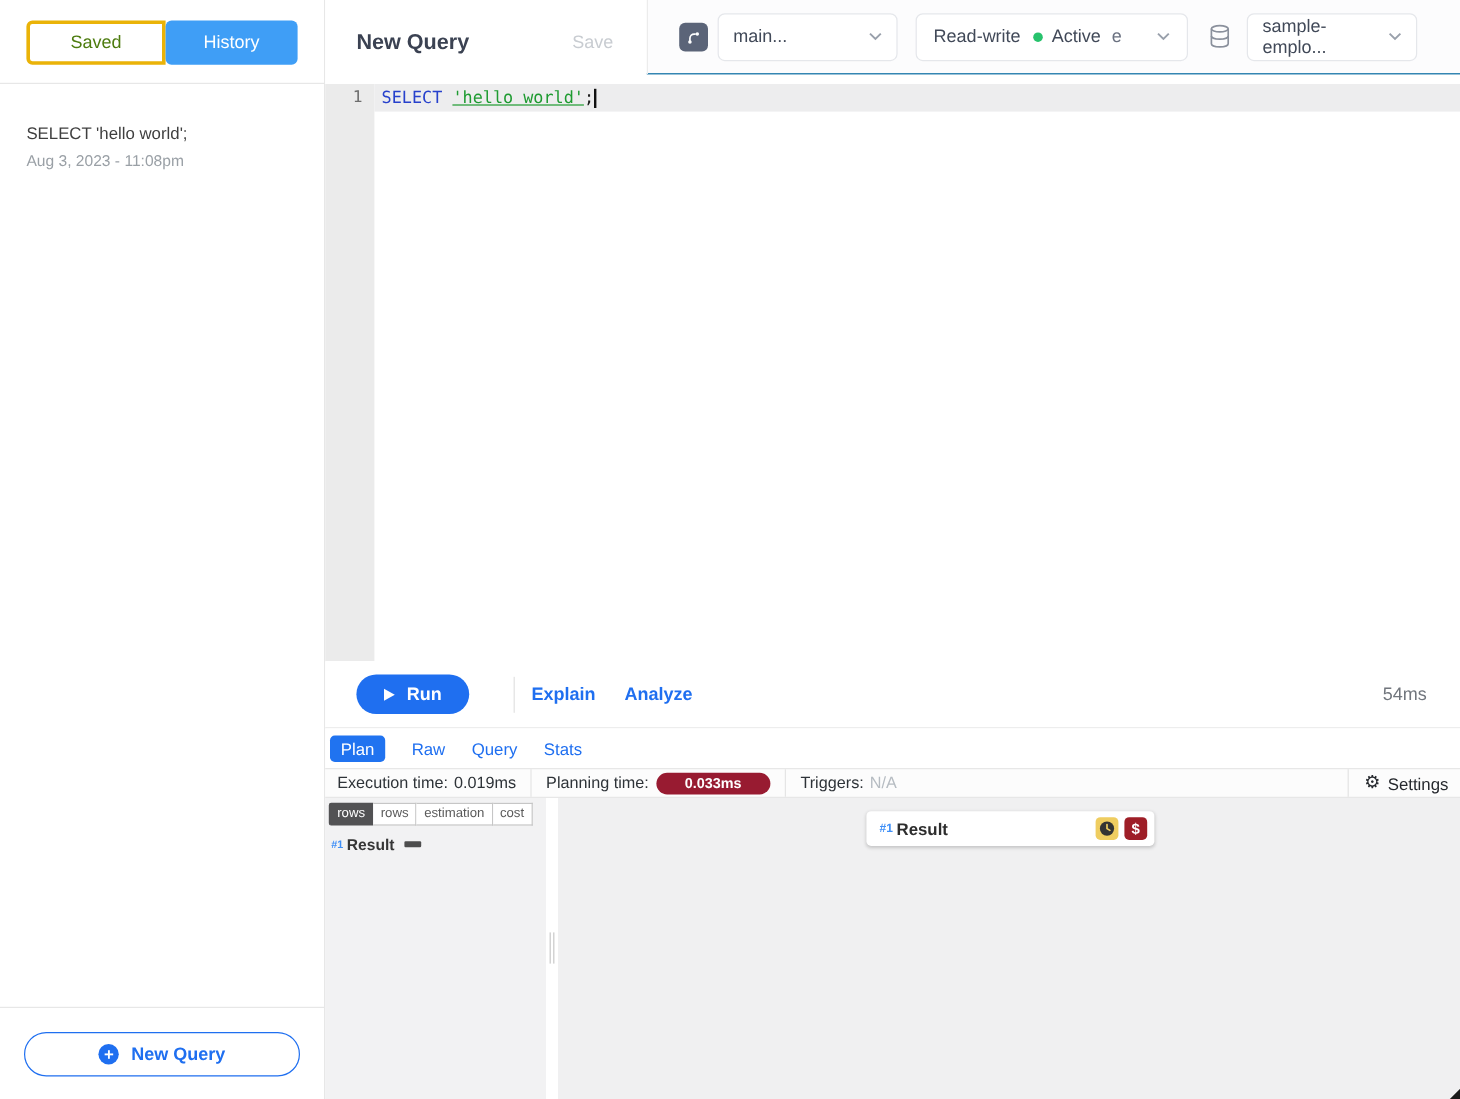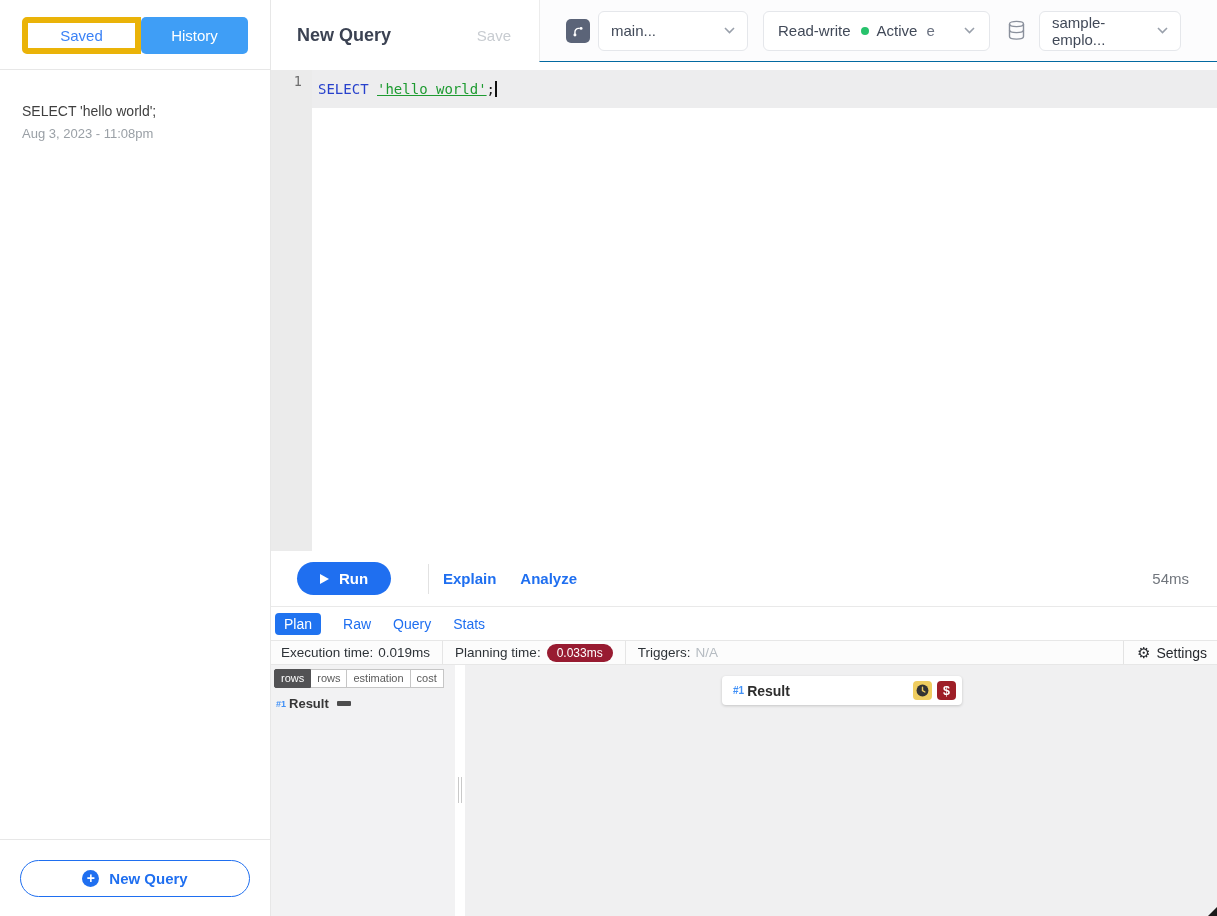--- a/index.html
+++ b/index.html
@@ -4,21 +4,21 @@
 <style>
   * { margin:0; padding:0; box-sizing:border-box; }
   html,body { width:1217px; height:916px; overflow:hidden; background:#fff;
               font-family:"Liberation Sans", sans-serif; }
   .app { width:1217px; height:916px; display:flex; position:relative; background:#fff; }
 
   
   .sidebar { width:271px; border-right:1px solid #e7e7e7; display:flex; flex-direction:column; background:#fff; flex-shrink:0; }
   .sb-header { height:70px; border-bottom:1px solid #e7e7e7; padding:17px 22px; }
   .seg { display:flex; height:37px; }
-  .seg-btn { flex:1; font-size:15px; border:6px solid #eab308; background:#fff; color:#3b82f6;
+  .seg-btn { flex:1; font-size:15px; border:3px solid #eab308; background:#fff; color:#4d7c0f;
              border-radius:5px 0 0 5px; cursor:pointer; font-family:inherit; }
   .seg-btn.active { background:#3f9ef6; color:#fff; border:none; border-radius:5px; }
   .sb-list { flex:1; padding:33px 22px; overflow:hidden; }
   .hist-item { cursor:pointer; }
   .hist-q { font-size:14px; color:#3f3f3f; margin-bottom:7px; }
   .hist-t { font-size:13px; color:#9aa0a6; }
   .sb-footer { height:77px; border-top:1px solid #e7e7e7; display:flex; align-items:center; justify-content:center; }
   .new-query-btn { width:230px; height:37px; border-radius:19px; border:1px solid #1f6ff0; background:#fff;
                    color:#1f6ff0; font-weight:bold; font-size:15px; display:flex; align-items:center;
                    justify-content:center; gap:10px; cursor:pointer; font-family:inherit; }
@@ -44,21 +44,21 @@
   .sel-compute { width:227px; margin-right:17px; padding:0 14px; }
   .sel-db { width:142px; margin-right:35px; }
   .dot { width:8px; height:8px; border-radius:50%; background:#27c26c; margin:0 8px 0 10px; flex-shrink:0; }
   .trunc { color:#6a7180; margin-left:9px; }
   .db-icon { margin-right:13px; display:flex; flex-shrink:0; }
 
   .editor { flex:1; display:flex; min-height:0; background:#fff; }
   .gutter { width:41px; background:#ebebeb; font-family:"DejaVu Sans Mono", monospace; font-size:13.5px;
             color:#6e6e6e; text-align:right; padding-right:10px; line-height:23px; flex-shrink:0; }
   .code { flex:1; font-family:"DejaVu Sans Mono", monospace; font-size:14px; cursor:text; }
-  .code-line { height:38px; background:#ededee; display:flex; align-items:center; padding-left:6px; white-space:pre; }
+  .code-line { height:23px; background:#ededee; display:flex; align-items:center; padding-left:6px; white-space:pre; }
   .tok-k { color:#2741cc; } .tok-s { color:#1e9b31;text-decoration:underline; } .tok-p { color:#1c1c1c; }
   .caret { display:inline-block; width:2px; height:16px; background:#111; }
 
   .run-bar { height:56px; border-bottom:1px solid #e9e9e9; display:flex; align-items:center;
              padding:0 28px 0 26px; flex-shrink:0; background:#fff;justify-content:center; }
   .run-btn { width:94px; height:33px; border-radius:17px; background:#1f6ff0; color:#fff; border:none;
              font-size:15px; font-weight:bold; display:flex; align-items:center; justify-content:center;
              gap:10px; cursor:pointer; font-family:inherit; }
   .play { width:0; height:0; border-left:9px solid #fff; border-top:5.5px solid transparent; border-bottom:5.5px solid transparent; }
   .vdiv { width:1px; height:30px; background:#e2e2e2; margin:0 14px 0 37px; }
@@ -67,21 +67,21 @@
   .duration { margin-left:auto; font-size:15px; color:#71767d; }
 
   .tabs-bar { height:33px; display:flex; align-items:center; gap:22px; padding-left:4px; flex-shrink:0; background:#fff; }
   .rtab { font-size:14px; color:#1f6ff0; cursor:pointer; }
   .rtab.active { background:#2073f0; color:#fff; border-radius:4px; padding:3px 9px; }
 
   .stats-bar { height:25px; background:#fcfcfc; border-top:1px solid #e7e7e7; border-bottom:1px solid #e7e7e7;
                display:flex; align-items:center; font-size:13.5px; color:#2e3338; padding-left:10px; flex-shrink:0; }
   .sdiv { width:1px; height:100%; background:#e5e5e5; margin:0 12px; }
   .stat-val { margin-left:5px; }
-  .pill-badge { background:#981b31; color:#fff; font-weight:normal; font-size:12px; padding:2px 10px;
+  .pill-badge { background:#981b31; color:#fff; font-weight:bold; font-size:12px; padding:2px 24px;
                 border-radius:9px; margin-left:6px; }
   .na { color:#b6bcc2; margin-left:5px; }
   .settings { margin-left:auto; display:flex; align-items:center; height:100%; border-left:1px solid #e3e3e3;
               padding:0 10px 0 13px; gap:6px; color:#26292e; font-size:14px; cursor:pointer; }
   .gear { font-size:15px; color:#26292e; line-height:1; }
 
   .plan-area { height:251px; display:flex; flex-shrink:0; }
   .plan-side { width:184px; background:#f2f2f3; padding:4px 3px; flex-shrink:0; }
   .metrics { display:flex; }
   .metric { font-size:11px; padding:2px 6px; background:#fff; border:1px solid #c6c6c6; border-left:none;

